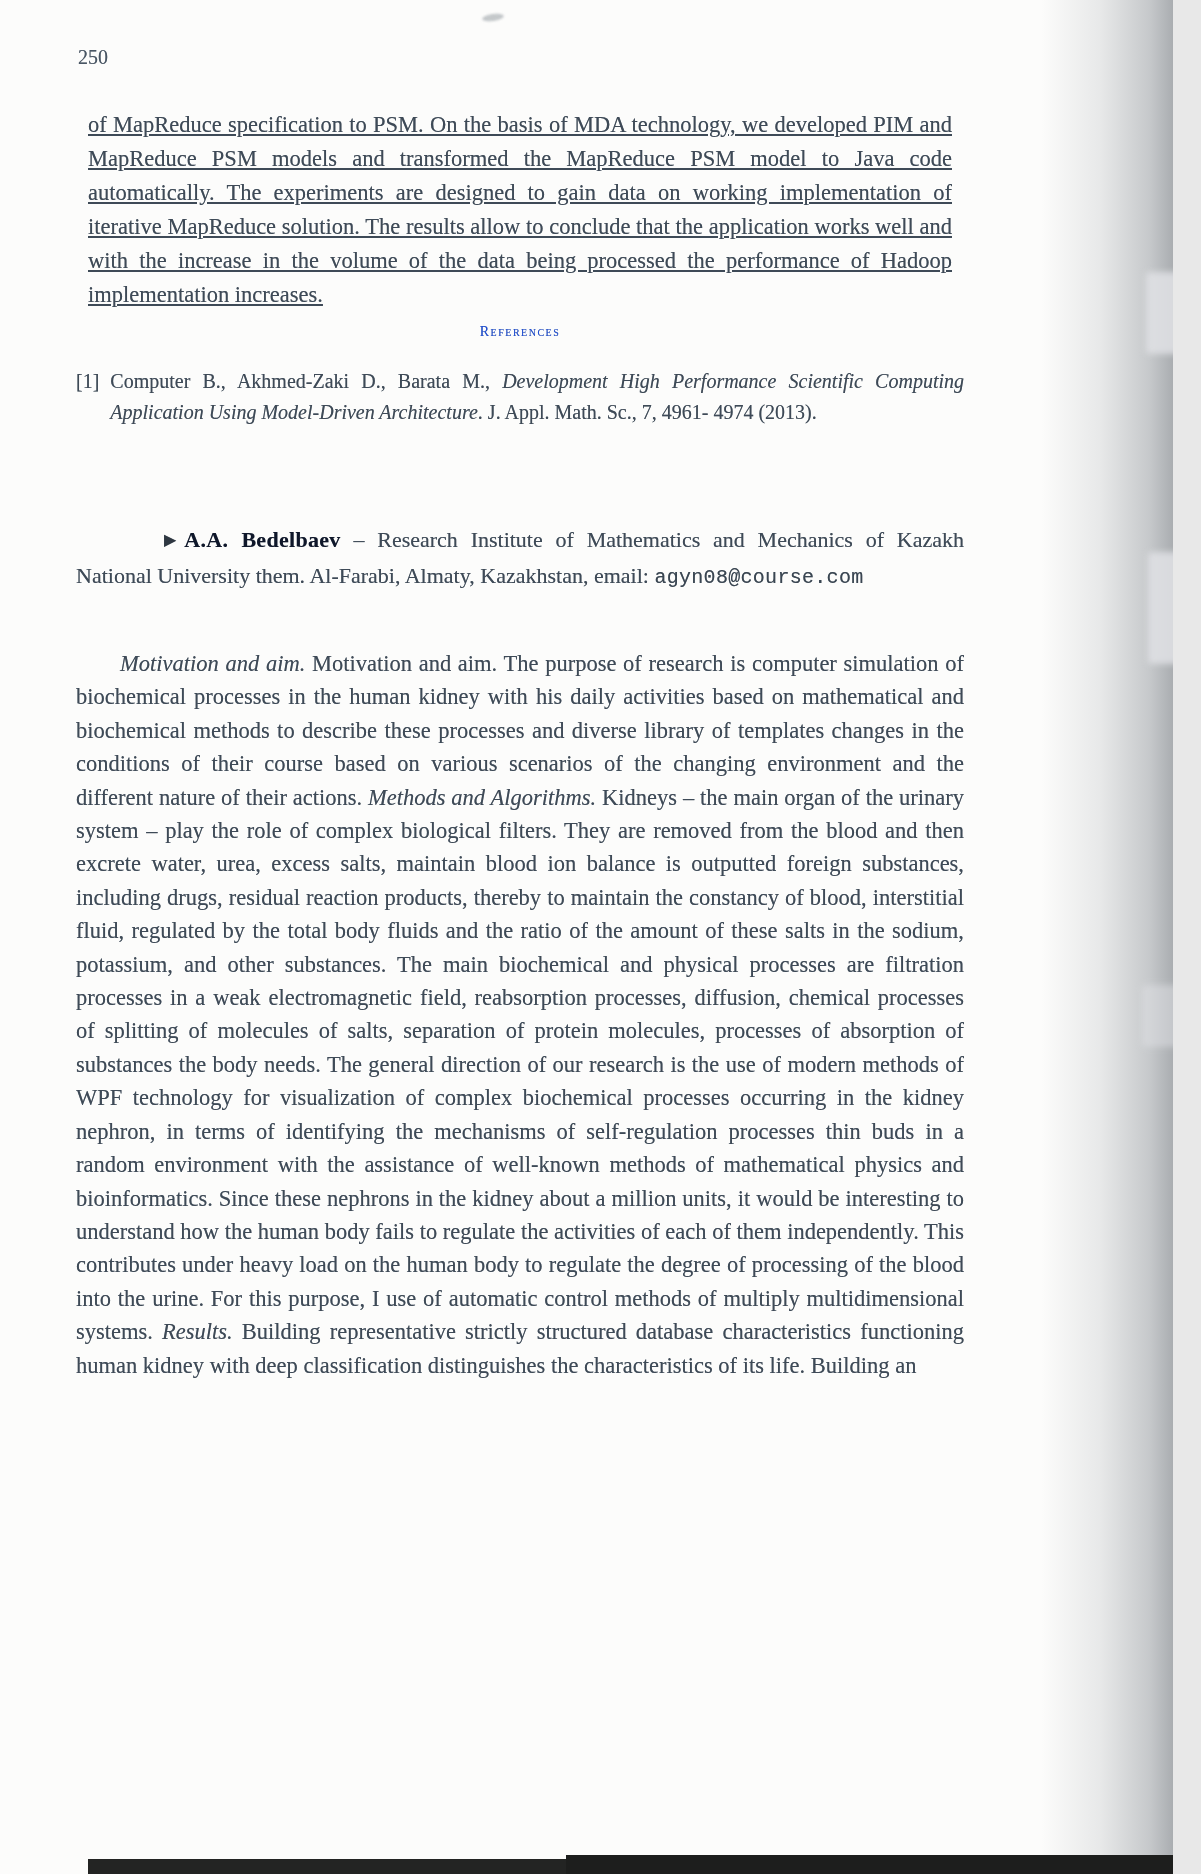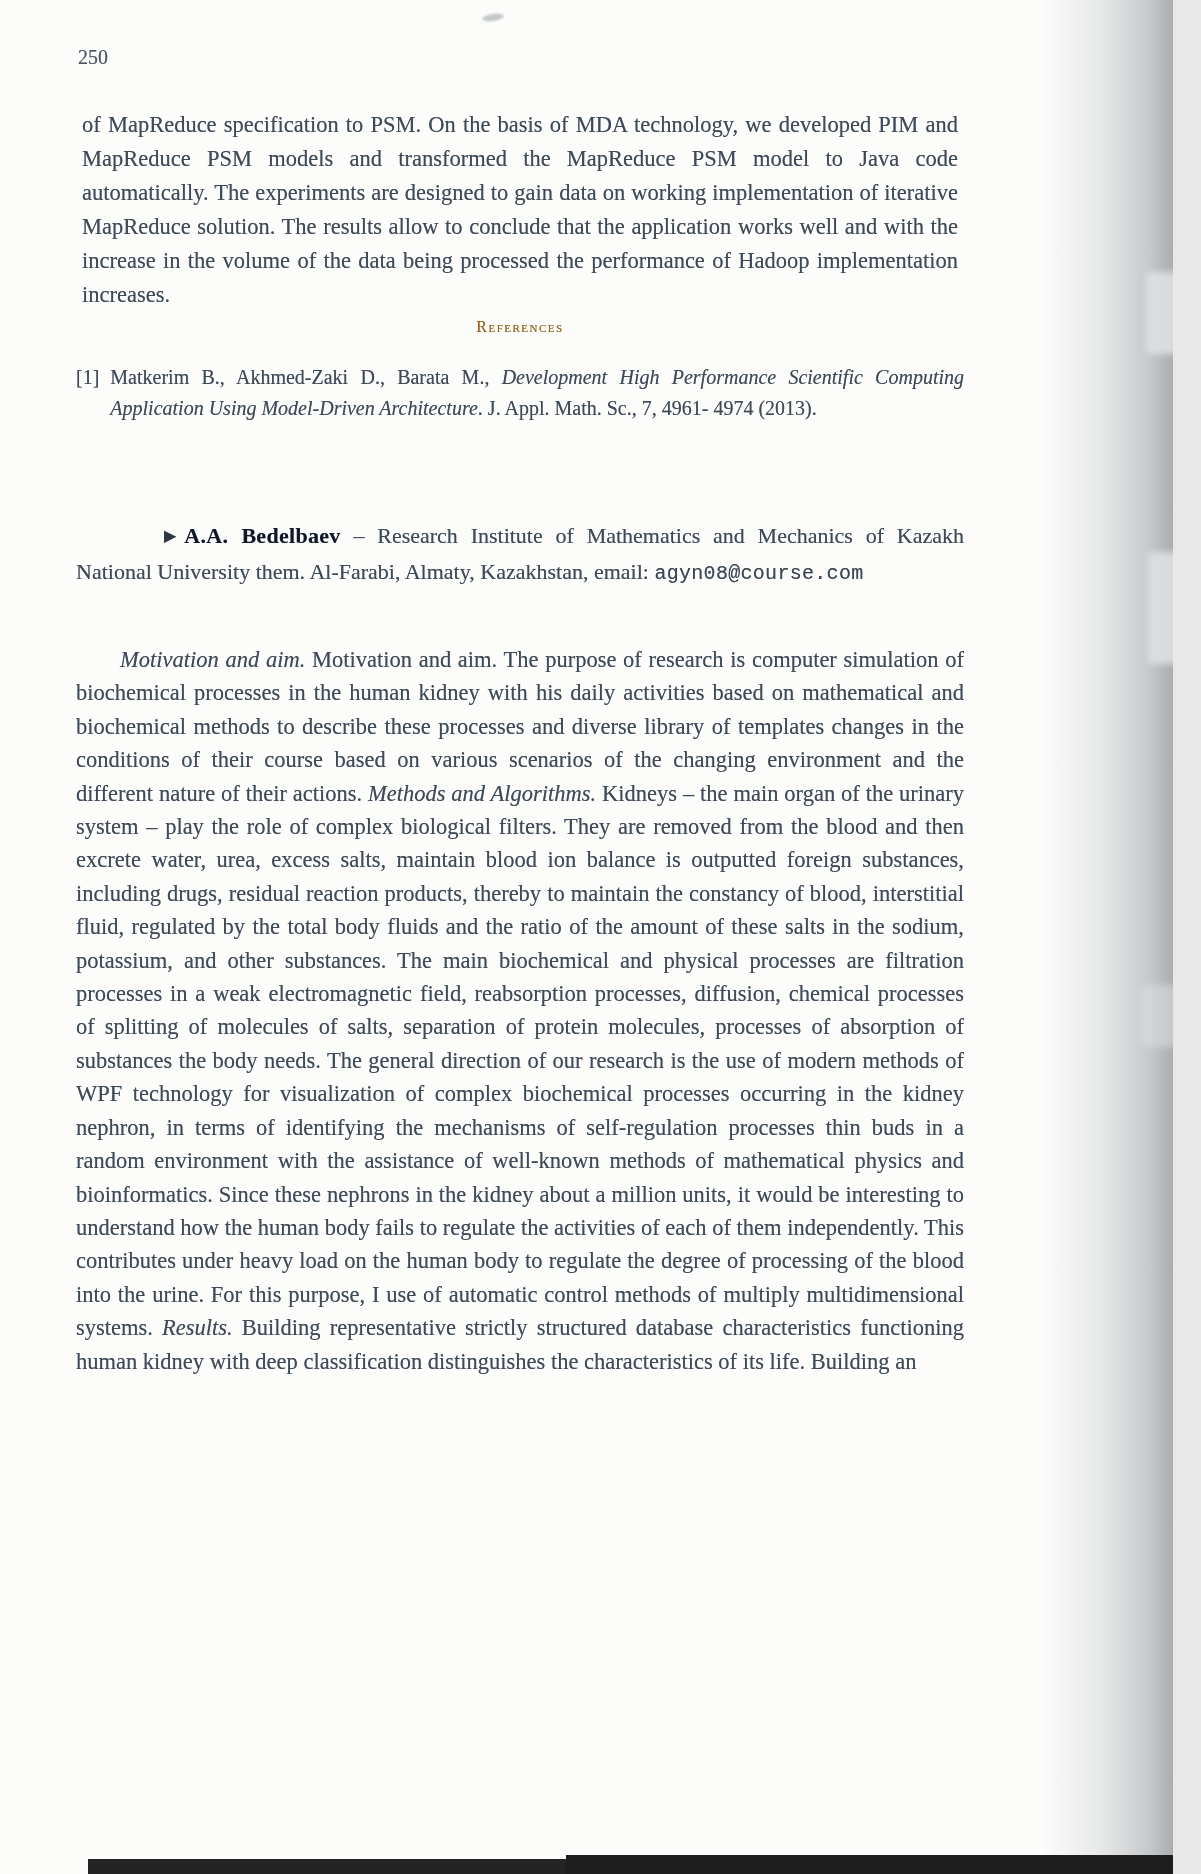--- a/index.html
+++ b/index.html
@@ -12,27 +12,27 @@
     color:#3e4a57;
   }
   .content{
     position:absolute;left:76px;top:46px;width:888px;
     text-shadow:0 0 0.6px rgba(62,74,87,0.55);
   }
   .header-row{position:relative;height:26px;font-size:20px;color:#495664;}
   .page-number{position:absolute;left:2px;top:0;}
   .section-header{position:absolute;left:0;right:0;text-align:center;top:0;}
   .para{
-    font-size:22.5px;line-height:34px;text-align:justify;margin:6px;
+    font-size:22.5px;line-height:34px;text-align:justify;margin:12px;text-decoration:underline;
   }
   .cont-para{margin-top:36px;}
   .refs-heading{
     text-align:center;
     font-variant:small-caps;letter-spacing:1.5px;
-    font-size:16px;color:#a16207;
+    font-size:14px;color:#1d4ed8;
   }
   .ref-item{
     margin-top:26px;display:flex;gap:11px;
     font-size:20px;line-height:30.5px;
   }
   .ref-marker{flex:0 0 auto;}
   .ref-text{flex:1 1 auto;text-align:justify;}
   .ital{font-style:italic;}
   .author-block{
     margin-top:96px;font-size:22px;line-height:34px;
@@ -97,21 +97,21 @@
     <div class="header-row">
       <span class="page-number">250</span>
     </div>
 
     <p class="para cont-para">of MapReduce specification to PSM. On the basis of MDA technology, we developed PIM and MapReduce PSM models and transformed the MapReduce PSM model to Java code automatically. The experiments are designed to gain data on working implementation of iterative MapReduce solution. The results allow to conclude that the application works well and with the increase in the volume of the data being processed the performance of Hadoop implementation increases.</p>
 
     <div class="refs-heading">References</div>
 
     <div class="ref-item">
       <span class="ref-marker">[1]</span>
-      <span class="ref-text"><span>Matkerim B., Akhmed-Zaki D., Barata M., </span><span class="ital">Development High Performance Scientific Computing Application Using Model-Driven Architecture</span><span>. J. Appl. Math. Sc., 7, 4961- 4974 (2013).</span></span>
+      <span class="ref-text"><span>Computer B., Akhmed-Zaki D., Barata M., </span><span class="ital">Development High Performance Scientific Computing Application Using Model-Driven Architecture</span><span>. J. Appl. Math. Sc., 7, 4961- 4974 (2013).</span></span>
     </div>
 
     <p class="author-block"><span class="author-marker">▶</span><span class="author-name">A.A. Bedelbaev</span><span> – Research Institute of Mathematics and Mechanics of Kazakh National University them. Al-Farabi, Almaty, Kazakhstan, email: </span><span class="author-email">agyn08@course.com</span></p>
 
 
     <p class="abstract-body"><span class="ital">Motivation and aim.</span><span> Motivation and aim. The purpose of research is computer simulation of biochemical processes in the human kidney with his daily activities based on mathematical and biochemical methods to describe these processes and diverse library of templates changes in the conditions of their course based on various scenarios of the changing environment and the different nature of their actions. </span><span class="ital">Methods and Algorithms.</span><span> Kidneys – the main organ of the urinary system – play the role of complex biological filters. They are removed from the blood and then excrete water, urea, excess salts, maintain blood ion balance is outputted foreign substances, including drugs, residual reaction products, thereby to maintain the constancy of blood, interstitial fluid, regulated by the total body fluids and the ratio of the amount of these salts in the sodium, potassium, and other substances. The main biochemical and physical processes are filtration processes in a weak electromagnetic field, reabsorption processes, diffusion, chemical processes of splitting of molecules of salts, separation of protein molecules, processes of absorption of substances the body needs. The general direction of our research is the use of modern methods of WPF technology for visualization of complex biochemical processes occurring in the kidney nephron, in terms of identifying the mechanisms of self-regulation processes thin buds in a random environment with the assistance of well-known methods of mathematical physics and bioinformatics. Since these nephrons in the kidney about a million units, it would be interesting to understand how the human body fails to regulate the activities of each of them independently. This contributes under heavy load on the human body to regulate the degree of processing of the blood into the urine. For this purpose, I use of automatic control methods of multiply multidimensional systems. </span><span class="ital">Results.</span><span> Building representative strictly structured database characteristics functioning human kidney with deep classification distinguishes the characteristics of its life. Building an</span></p>
 
   </div>
 
   <div class="scan-edge-shadow"></div>

